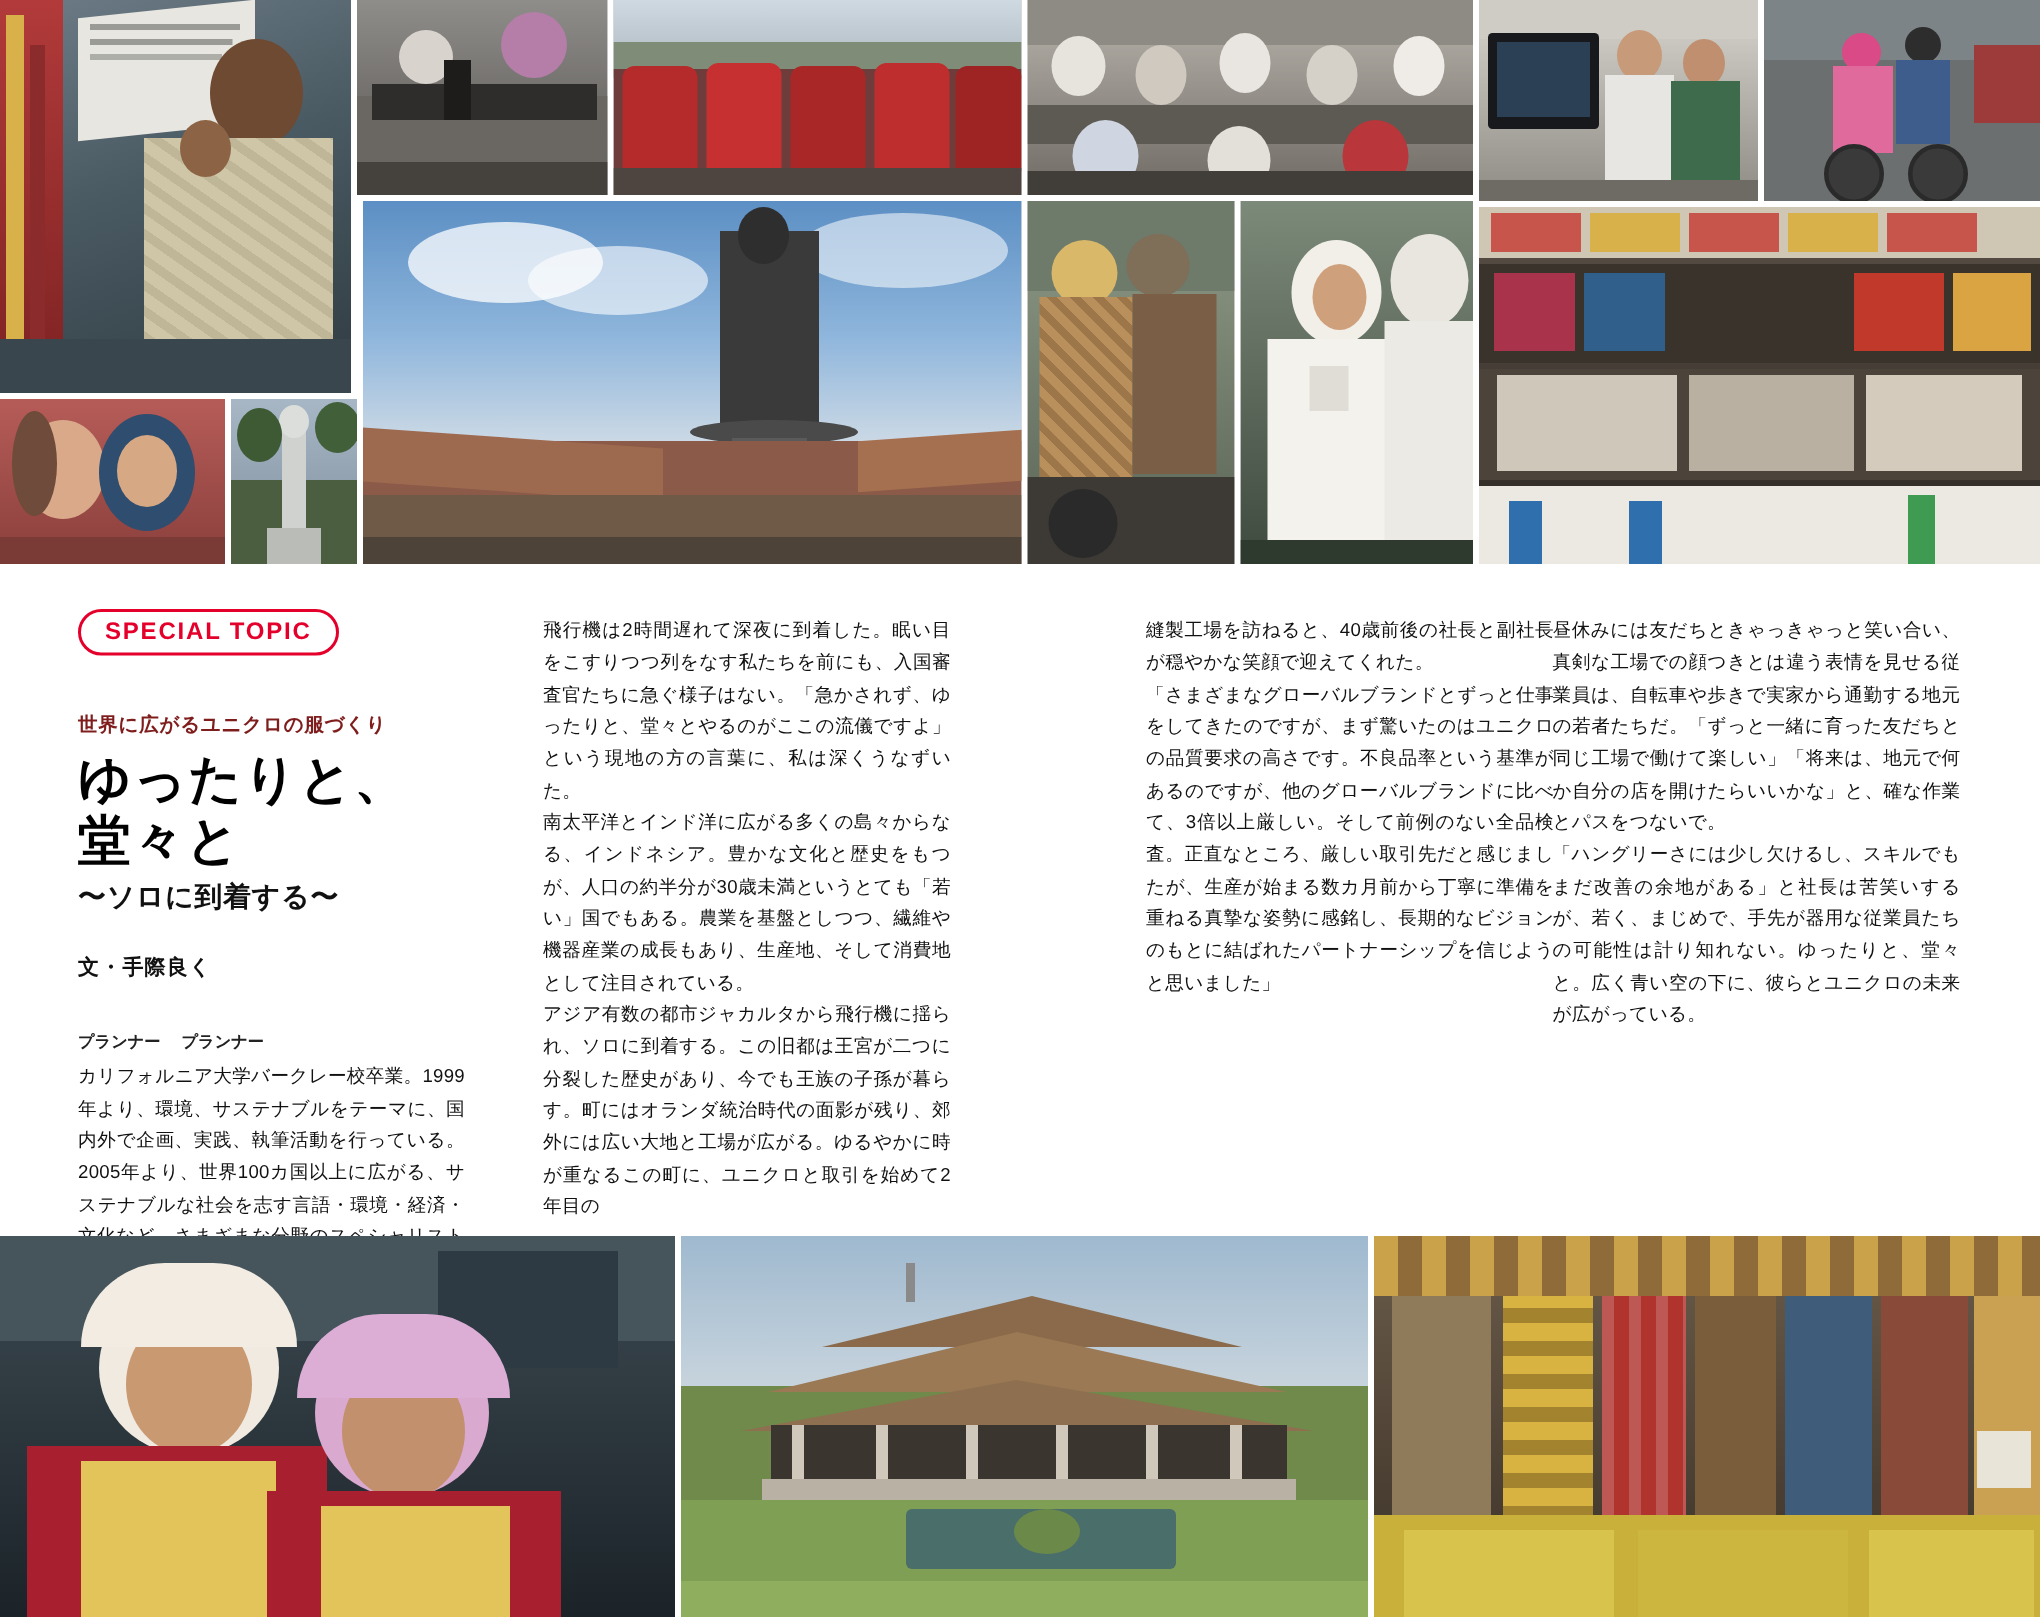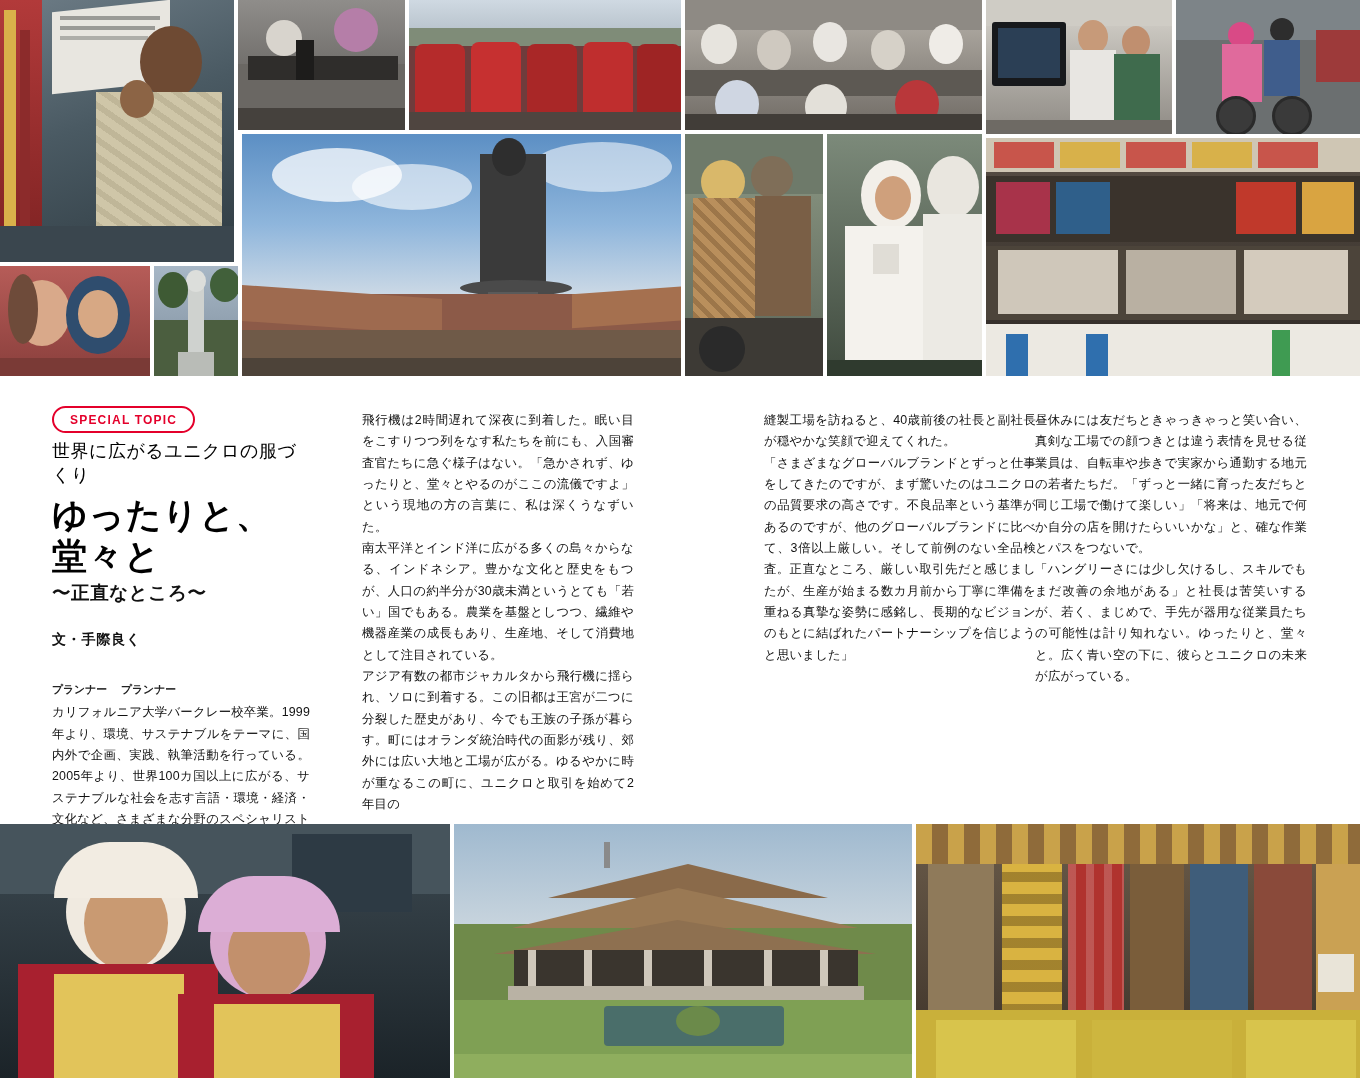--- a/index.html
+++ b/index.html
@@ -73,32 +73,32 @@
   #col-head { left: 52px; width: 258px; top: 30px; }
   #col-1 { left: 362px; }
   #col-2 { left: 764px; }
   #col-3 { left: 1035px; }
 
   .special-topic {
     display: inline-block;
     border: 2px solid #e4002b;
     border-radius: 16px;
     color: #e4002b;
-    font-size: 12px;
+    font-size: 16px;
     font-weight: bold;
     letter-spacing: 1.2px;
     padding: 5px 16px 4px 16px;
-    margin-bottom: 6px;
+    margin-bottom: 37px;
   }
   .kicker {
-    font-size: 18px;
-    font-weight: normal;
+    font-size: 13px;
+    font-weight: bold;
     letter-spacing: 0.5px;
     margin: 0 0 8px 0;
-    color: #000000;
+    color: #7f1d1d;
   }
   .headline {
     font-size: 35px;
     font-weight: bold;
     letter-spacing: 1px;
     line-height: 1.16;
     margin: 0 0 4px 0;
     color: #000;
   }
   .subhead {
@@ -308,21 +308,21 @@
       <div class="rect" style="left:286px;top:192px;width:18px;height:46px;background:#3f9b52;"></div>
     </div>
   </div>
 
   <div class="article">
 
     <div class="col" id="col-head">
       <div class="special-topic">SPECIAL TOPIC</div>
       <div class="kicker">世界に広がるユニクロの服づくり</div>
       <h1 class="headline">ゆったりと、堂々と</h1>
-      <div class="subhead">〜正直なところ〜</div>
+      <div class="subhead">〜ソロに到着する〜</div>
       <div class="byline">文・手際良く</div>
       <div class="bio-name">
         <span>プランナー</span><span class="role">プランナー</span>
       </div>
       <p class="bio">カリフォルニア大学バークレー校卒業。1999年より、環境、サステナブルをテーマに、国内外で企画、実践、執筆活動を行っている。2005年より、世界100カ国以上に広がる、サステナブルな社会を志す言語・環境・経済・文化など、さまざまな分野のスペシャリスト集団「有限会社エコネットワークス」代表をつとめる。</p>
     </div>
 
     <div class="col" id="col-1">
       <p>飛行機は2時間遅れて深夜に到着した。眠い目をこすりつつ列をなす私たちを前にも、入国審査官たちに急ぐ様子はない。「急かされず、ゆったりと、堂々とやるのがここの流儀ですよ」という現地の方の言葉に、私は深くうなずいた。</p>
       <p>南太平洋とインド洋に広がる多くの島々からなる、インドネシア。豊かな文化と歴史をもつが、人口の約半分が30歳未満というとても「若い」国でもある。農業を基盤としつつ、繊維や機器産業の成長もあり、生産地、そして消費地として注目されている。</p>

